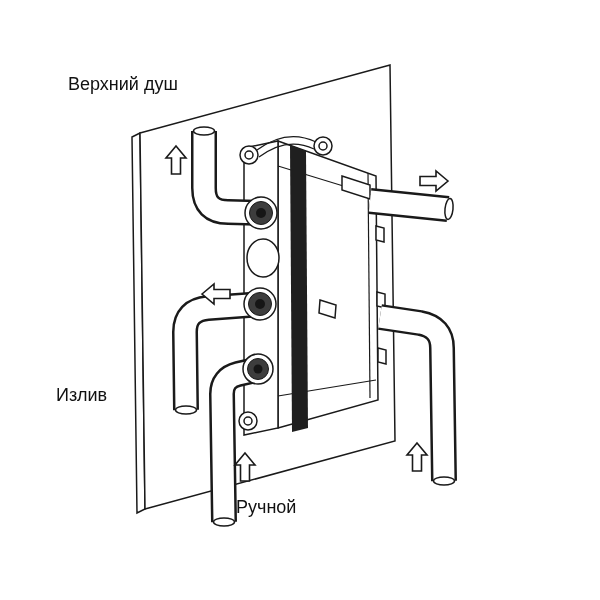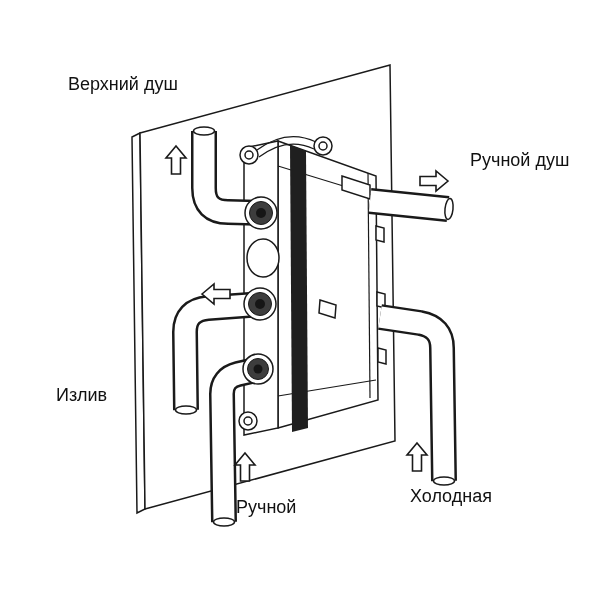--- a/index.html
+++ b/index.html
@@ -112,18 +112,16 @@
     <g>
       <polygon class="arrow" points="152,146 162,158 156.5,158 156.5,174 147.5,174 147.5,158 142,158"></polygon>
       <polygon class="arrow" points="424,181 412,171 412,176.5 396,176.5 396,185.5 412,185.5 412,191"></polygon>
       <polygon class="arrow" points="178,294 190,284 190,289.5 206,289.5 206,298.5 190,298.5 190,304"></polygon>
       <polygon class="arrow" points="221,453 231,465 225.5,465 225.5,481 216.5,481 216.5,465 211,465"></polygon>
       <polygon class="arrow" points="393,443 403,455 397.5,455 397.5,471 388.5,471 388.5,455 383,455"></polygon>
     </g>
   </svg>
 
   <div class="label" style="left:44px;top:74px">Верхний душ</div>
-  <div class="label" style="left:446px;top:150px">Ручной душ</div>
   <div class="label" style="left:32px;top:385px">Излив</div>
   <div class="label" style="left:212px;top:497px">Ручной</div>
-  <div class="label" style="left:386px;top:486px">Холодная</div>
 
 </div>
 
 </body></html>

